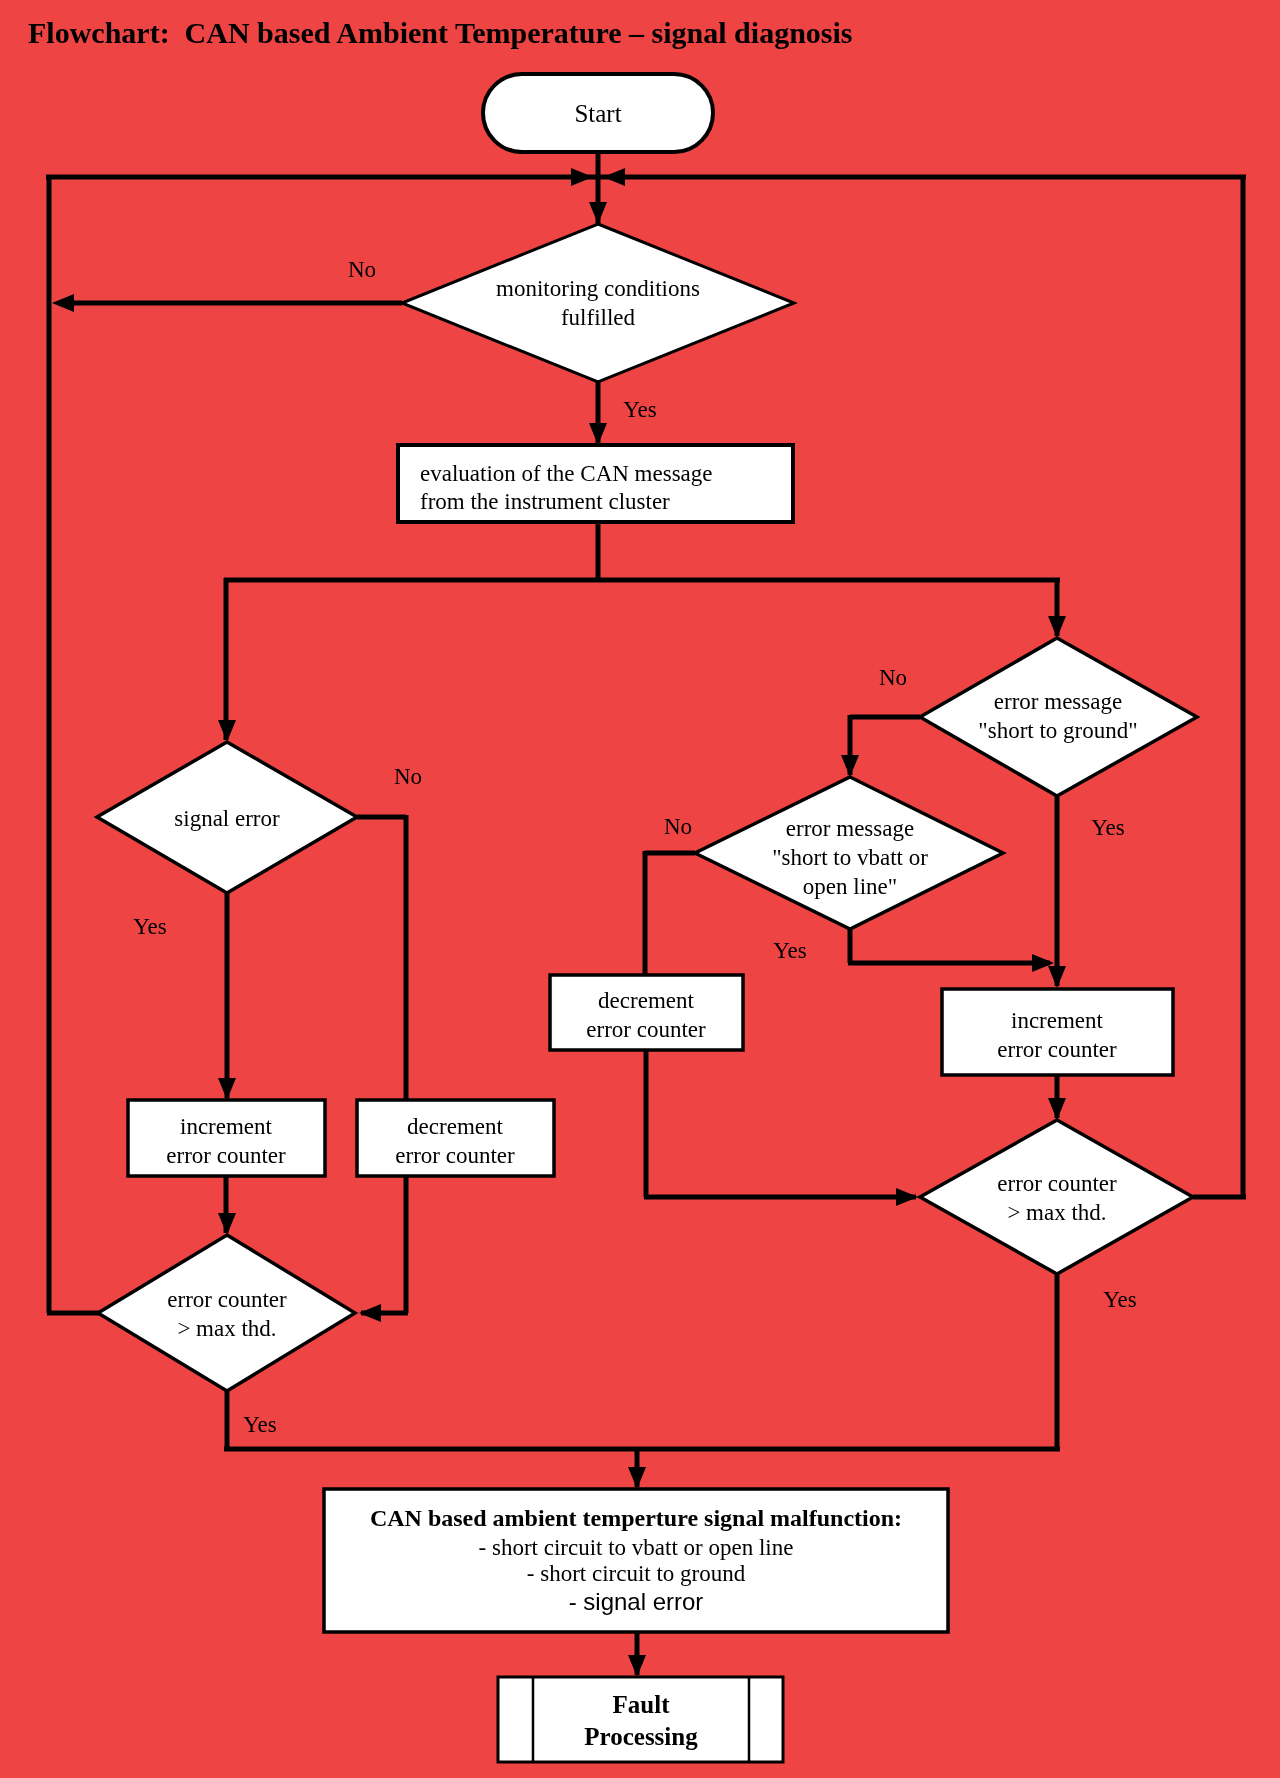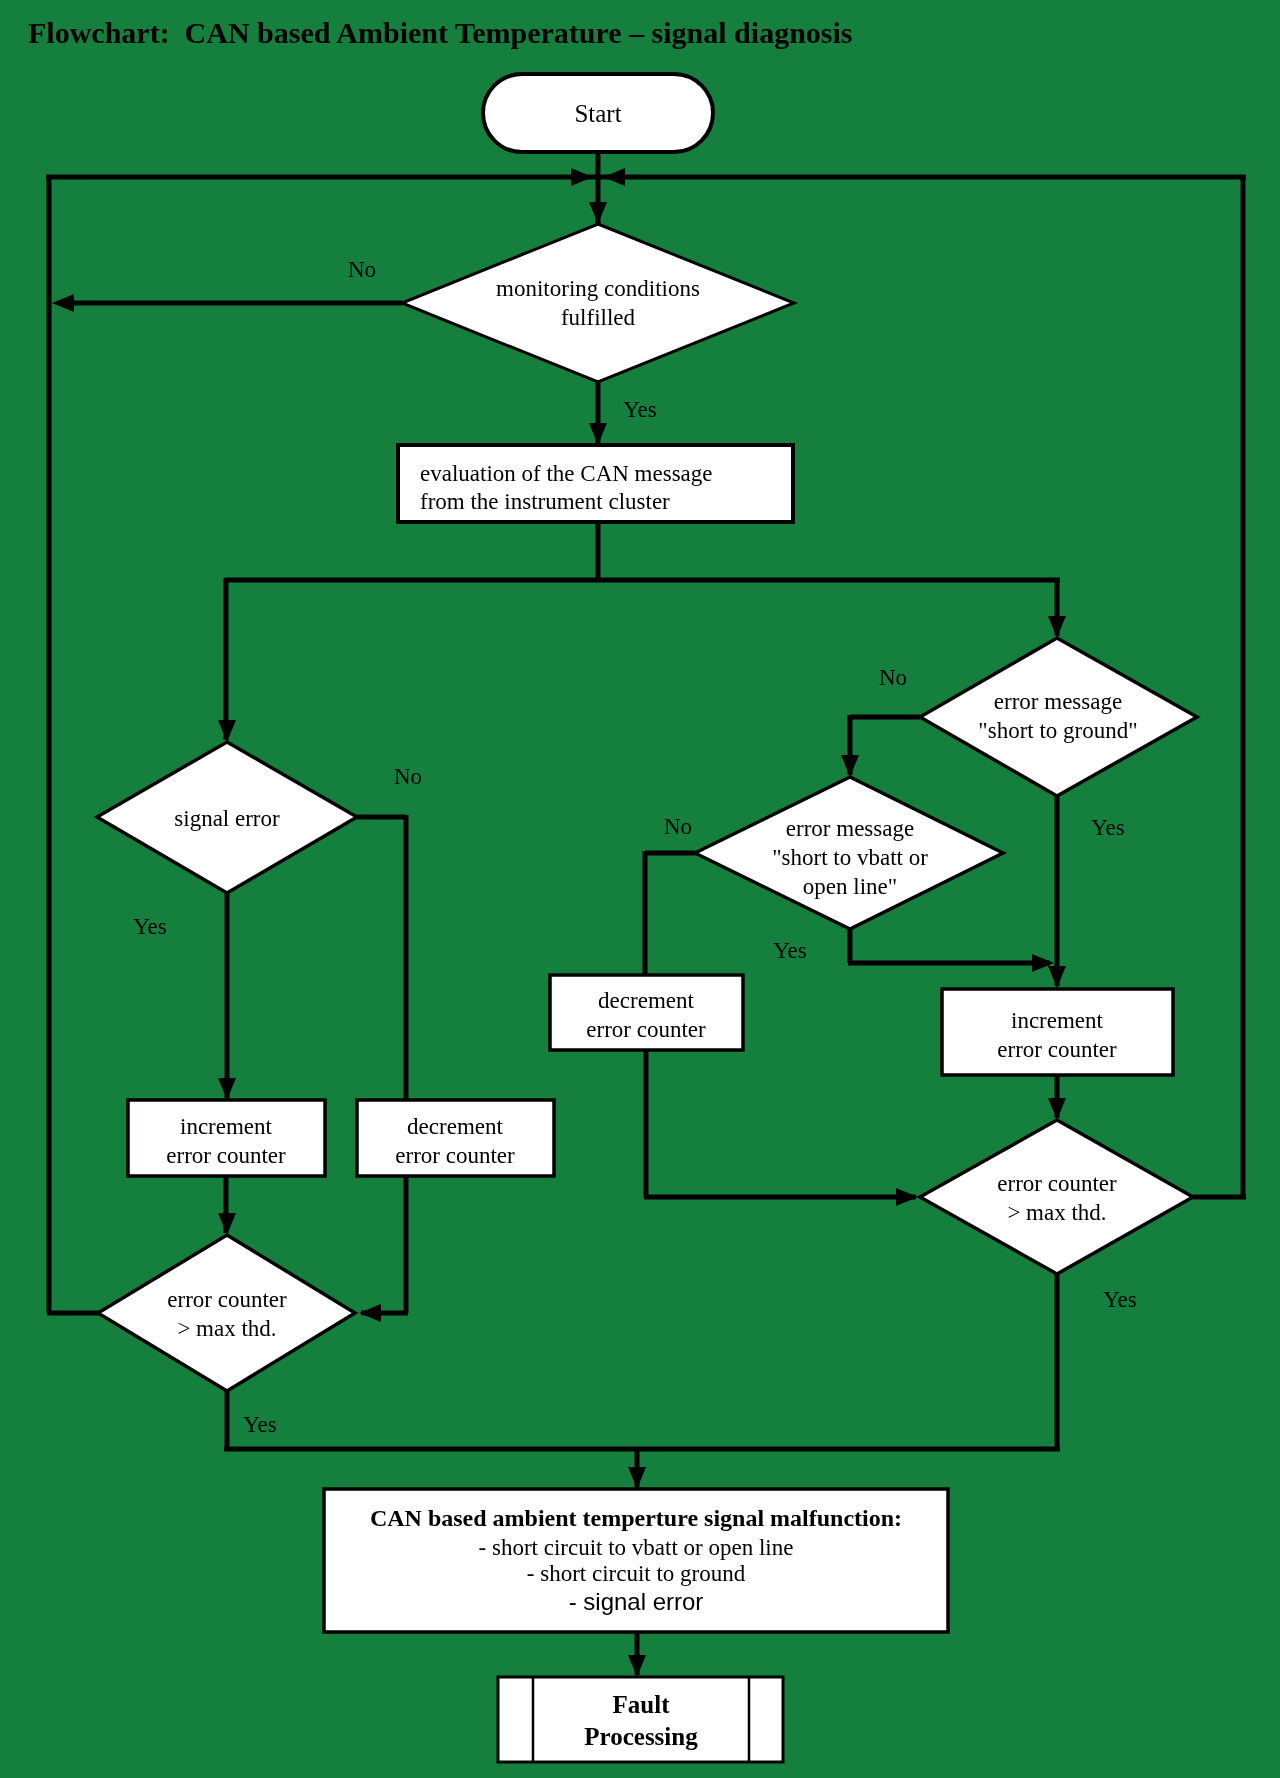--- a/index.html
+++ b/index.html
@@ -1,16 +1,16 @@
 <!DOCTYPE html>
 <html><head>
 <meta charset="utf-8">
 <style>
   html,body { margin:0; padding:0; background:#ffffff; }
-  .page { position:relative; width:1280px; height:1778px; background:#15803d; overflow:hidden; }
+  .page { position:relative; width:1280px; height:1778px; background:#ef4444; overflow:hidden; }
   svg { display:block; }
   .edge { stroke:#000000; fill:none; }
   .w5 { stroke-width:5; }
   .w4 { stroke-width:4; }
   .w35 { stroke-width:3.5; }
   .w3 { stroke-width:3; }
   .w25 { stroke-width:2.5; }
   .shape { fill:#ffffff; stroke:#000000; }
   .arrow { fill:#000000; stroke:none; }
   text { font-family:"Liberation Serif", serif; font-size:23px; fill:#000000; text-anchor:middle; }

